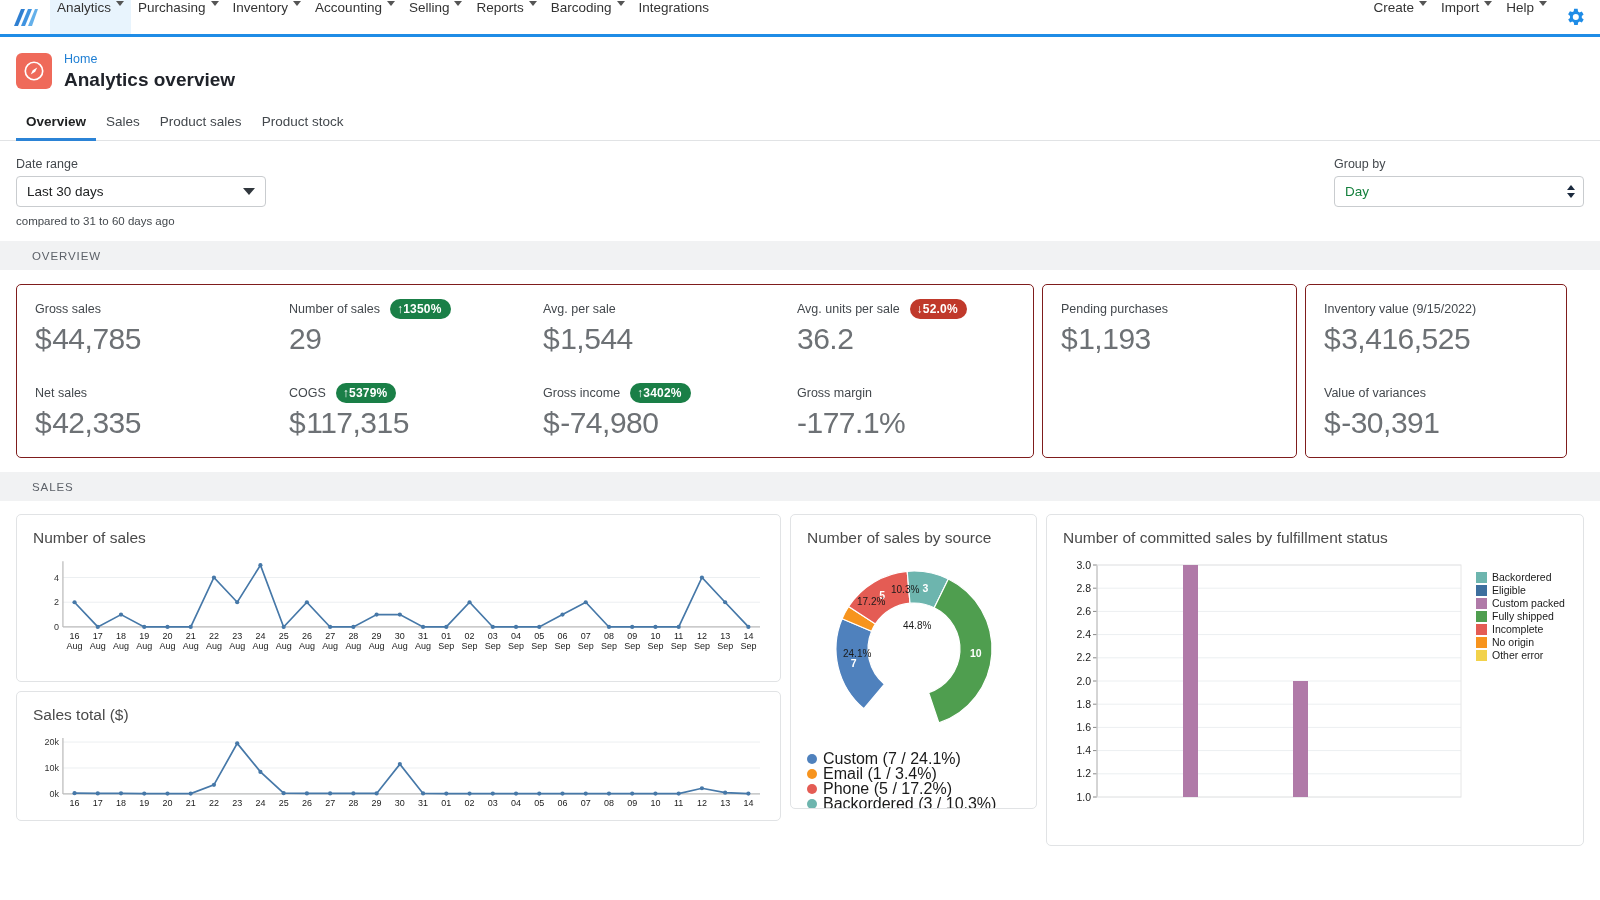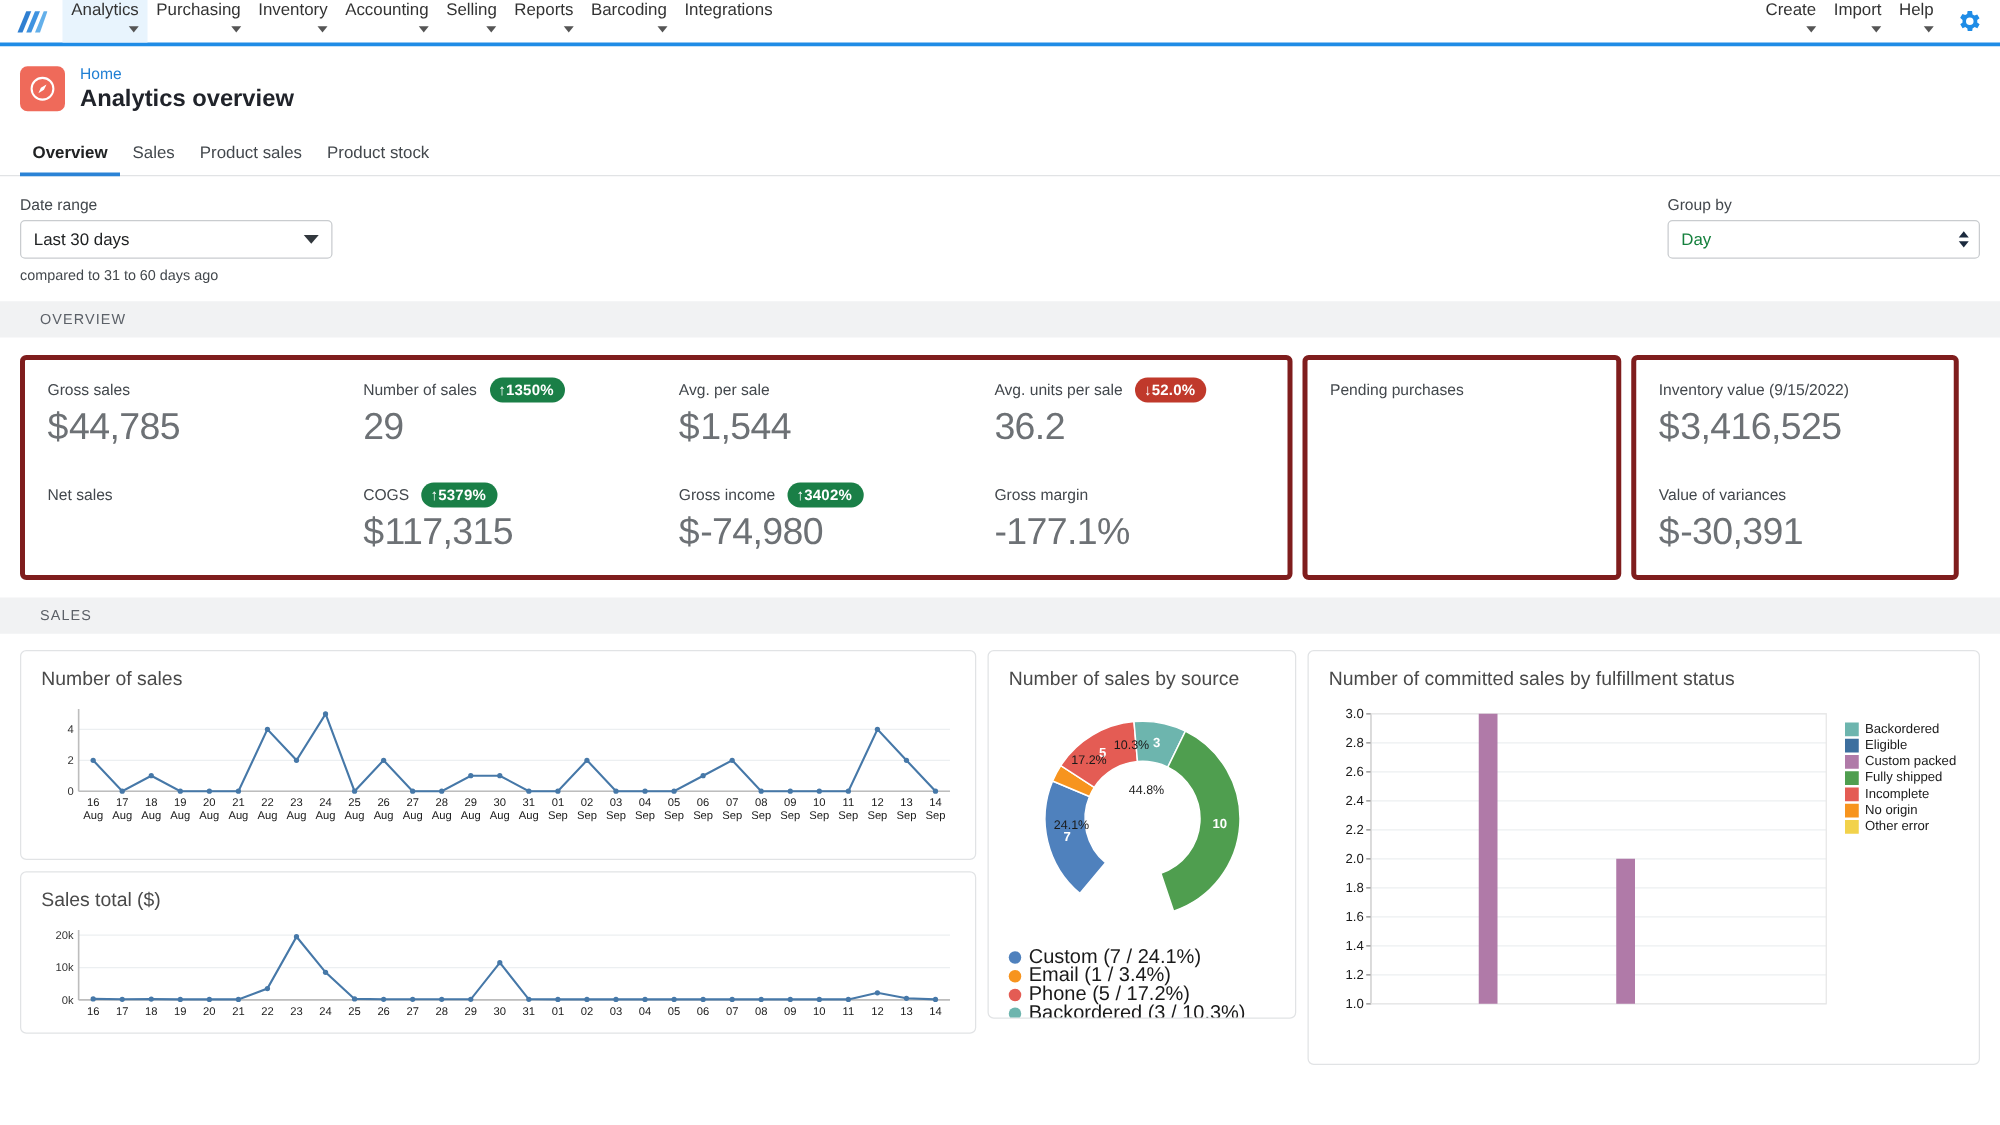--- a/index.html
+++ b/index.html
@@ -22,28 +22,27 @@
     position: relative;
   }
   #logo-wrap {
     width: 50px;
     display: flex; align-items: center; justify-content: center;
     flex: 0 0 50px;
   }
   .logo-svg { display: block; }
   .navgroup { display: flex; align-items: stretch; }
   .navitem {
-    display: flex; align-items: flex-end; gap: 5px;
+    display: flex; align-items: flex-start; gap: 5px;
     padding: 0 7px;
     font-size: 13.5px;
     color: #333;
     white-space: nowrap;
     cursor: pointer;
     height: 100%;
-    flex-direction: column;
   }
   .navitem.active { background: #e8f4fd; }
   .caret {
     width: 0; height: 0;
     border-left: 4px solid transparent;
     border-right: 4px solid transparent;
     border-top: 5px solid #555;
     display: inline-block;
     position: relative; top: 1px;
   }
@@ -182,21 +181,21 @@
     margin-top: 14px;
   }
 
   
   #metrics {
     display: flex;
     gap: 8px;
     padding: 14px 16px 0 16px;
   }
   .card {
-    border: 4px solid #7f1d1d;
+    border: 1px solid #7f1d1d;
     border-radius: 5px;
     background: #fff;
     padding: 14px 0 16px 0;
   }
   .card-grid {
     display: grid;
     grid-template-columns: 1fr 1fr;
     row-gap: 26px;
   }
   .metric { padding: 0 18px; }
@@ -439,20 +438,21 @@
           <div class="metric-head">
             <span class="metric-label">Avg. units per sale</span>
             <span class="badge down">↓52.0%</span>
           </div>
           <div class="metric-value"><span>36.2</span></div>
         </div>
         <div class="metric">
           <div class="metric-head">
             <span class="metric-label">Net sales</span>
           </div>
+          <div class="metric-value"><span class="cur">$</span><span>42,335</span></div>
         </div>
         <div class="metric">
           <div class="metric-head">
             <span class="metric-label">COGS</span>
             <span class="badge up">↑5379%</span>
           </div>
           <div class="metric-value"><span class="cur">$</span><span>117,315</span></div>
         </div>
         <div class="metric">
           <div class="metric-head">
@@ -469,20 +469,21 @@
         </div>
       </div>
   </div>
 
   <div class="card" id="card-b">
     <div class="card-grid">
       <div class="metric">
         <div class="metric-head">
           <span class="metric-label">Pending purchases</span>
         </div>
+        <div class="metric-value"><span class="cur">$</span><span>1,193</span></div>
       </div>
     </div>
   </div>
 
   <div class="card" id="card-c">
     <div class="card-grid">
       <div class="metric">
         <div class="metric-head">
           <span class="metric-label">Inventory value (9/15/2022)</span>
         </div>

